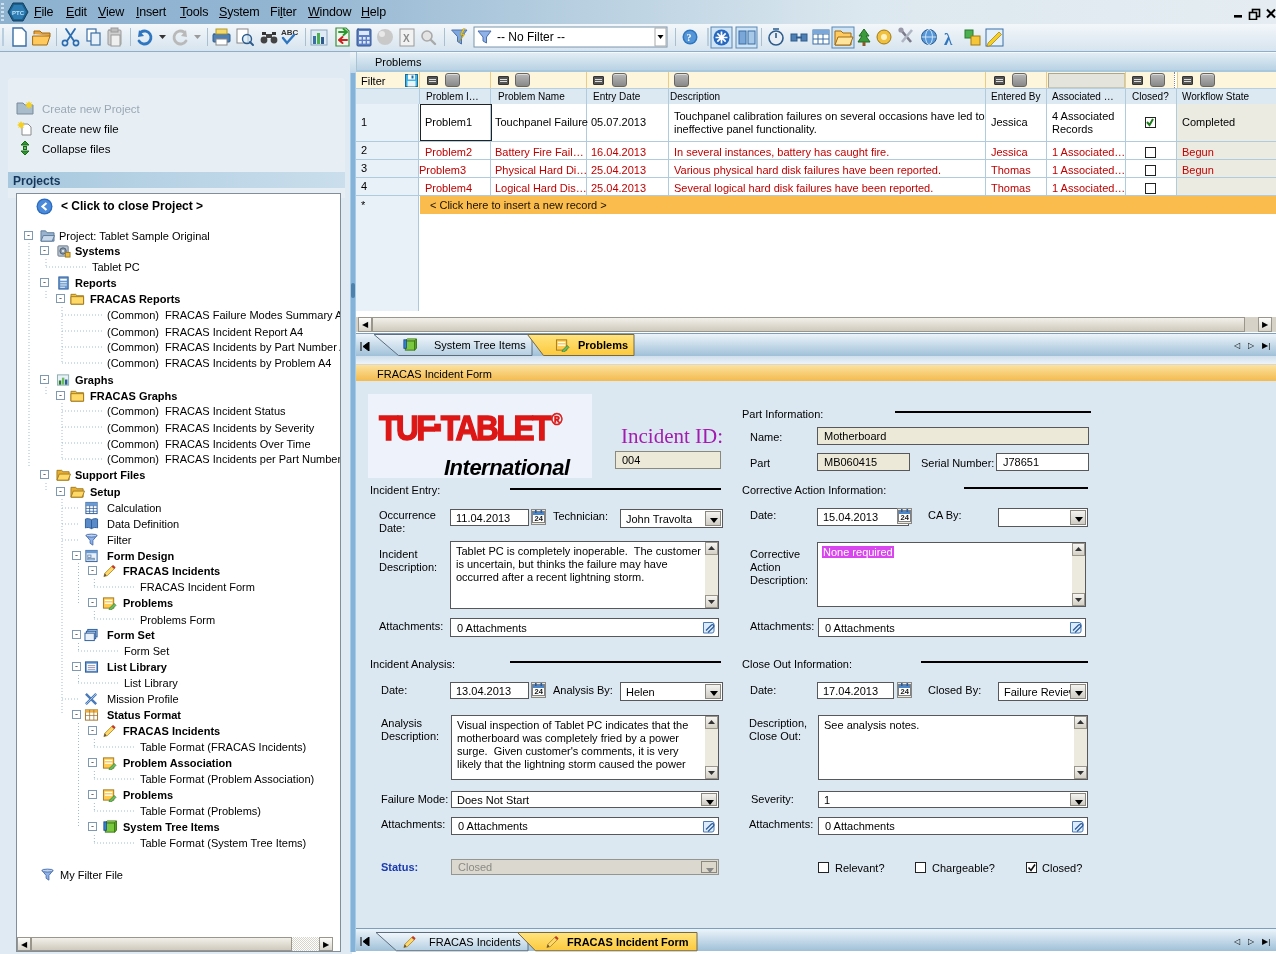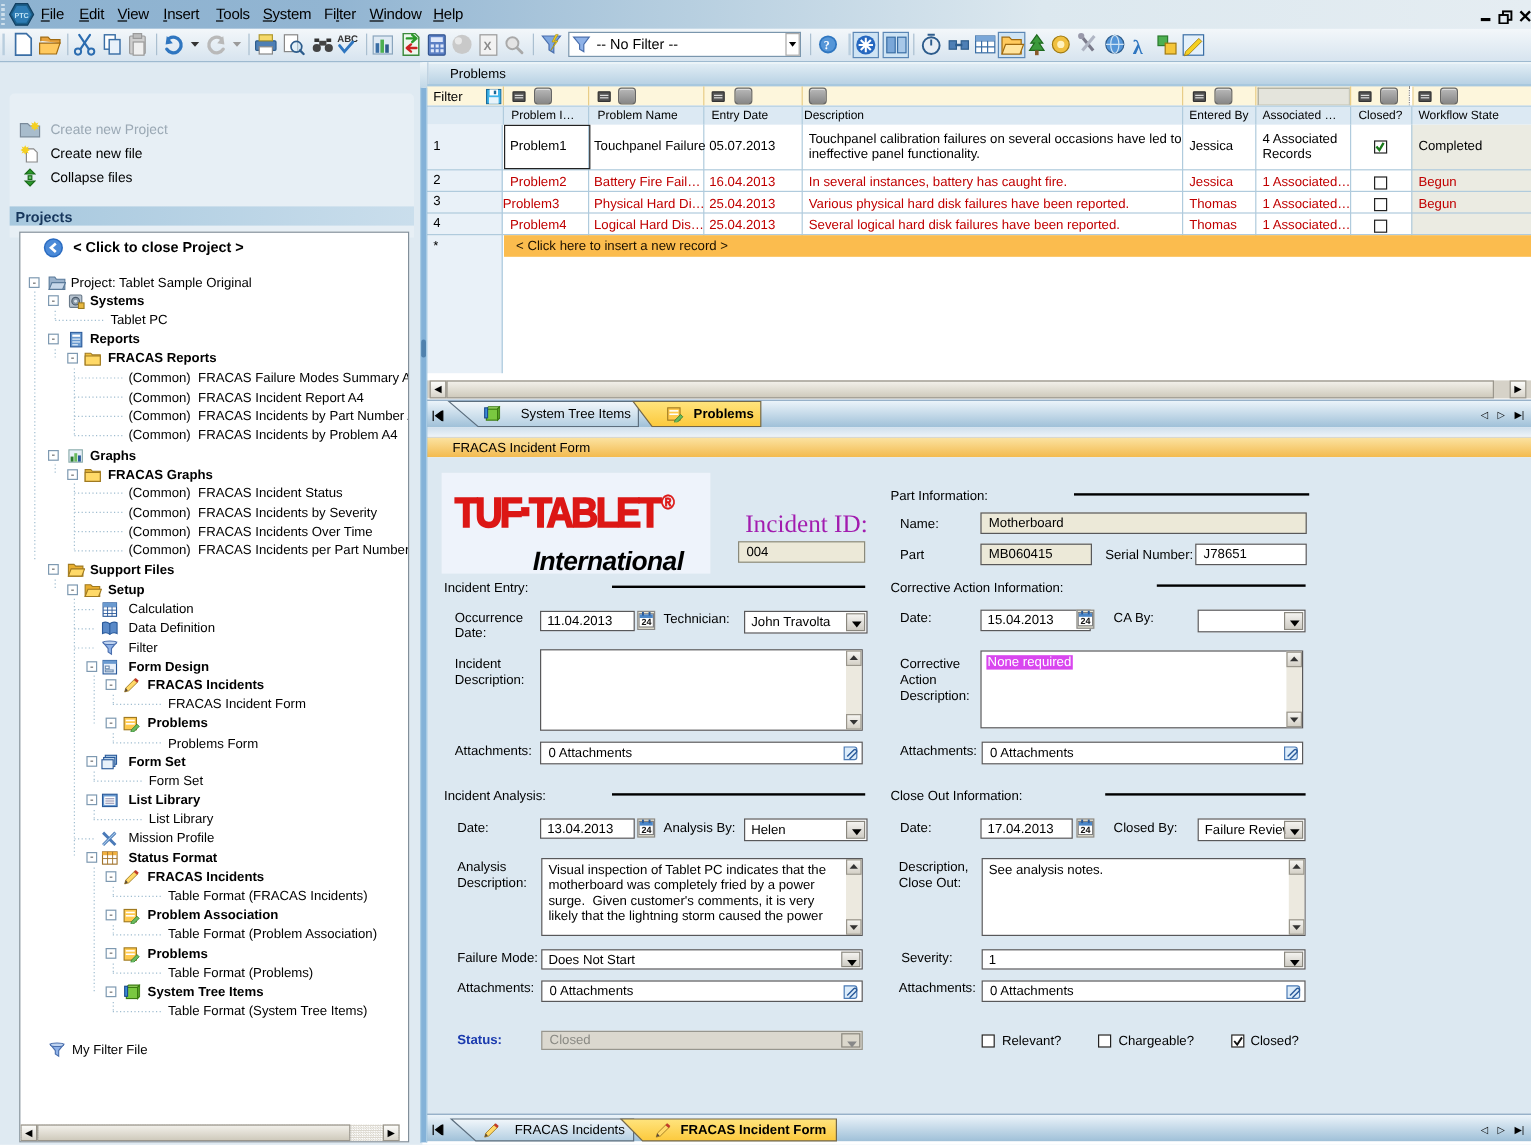--- a/index.html
+++ b/index.html
@@ -817,20 +817,21 @@
           </svg>
         </div>
      <div class="lbl" style="left:198px;top:129px">Technician:</div>
      <div class="field combo" style="left:265px;top:128px;width:103px;height:19px">
           <span class="abs" style="left:5px;top:3px">John Travolta</span>
           <span class="db"></span>
         </div>
      <div class="lbl" style="left:24px;top:167px">Incident</div>
      <div class="lbl" style="left:24px;top:180px">Description:</div>
      <div class="field" style="left:95px;top:160px;width:269px;height:68px">
+       <span class="abs" style="left:5px;top:3px;width:249px;white-space:normal;line-height:13px">Tablet PC is completely inoperable.&nbsp; The customer is uncertain, but thinks the failure may have occurred after a recent lightning storm.</span>
        <div class="abs" style="right:0;top:0;width:13px;height:66px;background:#ece9df">
         <div class="sarr" style="left:0;top:0;height:13px;width:13px"><svg width="11" height="11">
                 <path d="M5.5 3 l3.5 4 h-7 z" fill="#333"></path>
               </svg></div>
         <div class="sarr" style="left:0;bottom:0;height:13px;width:13px"><svg width="11" height="11">
                 <path d="M5.5 8 l3.5 -4 h-7 z" fill="#333"></path>
               </svg></div>
        </div>
      </div>
      <div class="lbl" style="left:24px;top:239px">Attachments:</div>

